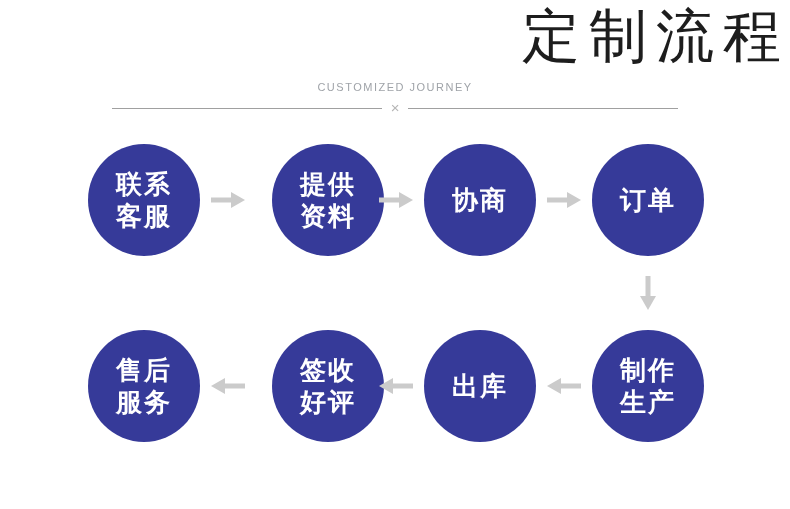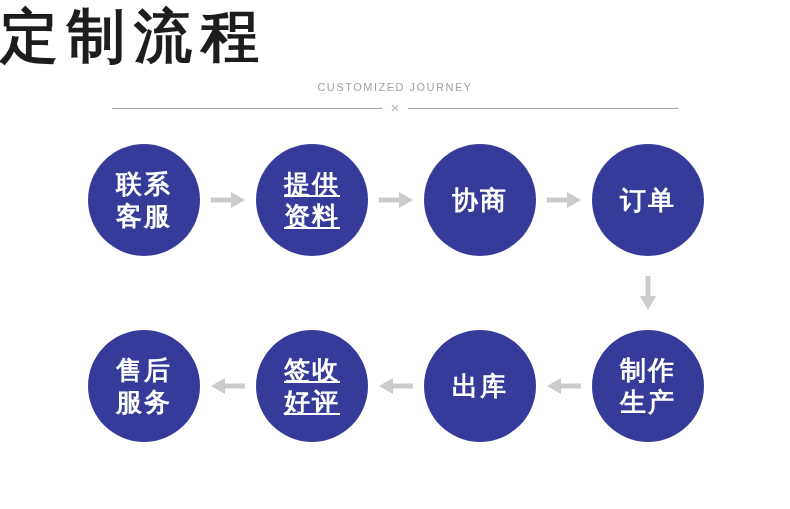--- a/index.html
+++ b/index.html
@@ -20,23 +20,23 @@
     width:790px;
     height:509px;
     background:#ffffff;
     overflow:hidden;
   }
   .title{
     position:absolute;
     top:0;
     left:0;
     width:100%;
-    text-align:left;
+    text-align:right;
     font-size:58px;
-    font-weight:700;
+    font-weight:400;
     letter-spacing:9px;
     line-height:72px;
     color:var(--title-color);
     margin:0;
   }
   .subtitle{
     position:absolute;
     top:77px;
     left:0;
     width:100%;
@@ -82,21 +82,21 @@
     color:#ffffff;
     font-size:26px;
     font-weight:700;
     line-height:32px;
     letter-spacing:2px;
     text-align:center;
   }
   .row-top{ top:144px;text-align:right; }
   .row-bottom{ top:330px; }
   .col-1{ left:88px; }
-  .col-2{ left:256px;text-decoration:underline; }
+  .col-2{ left:272px; }
   .col-3{ left:424px; }
   .col-4{ left:592px; }
   .arrow{
     position:absolute;
     display:block;
   }
   .arrow svg{ display:block; }
   .arrow-h{ width:36px; height:18px; }
   .arrow-v{ width:18px; height:36px; }
   .arrow-top{ top:191px; }

